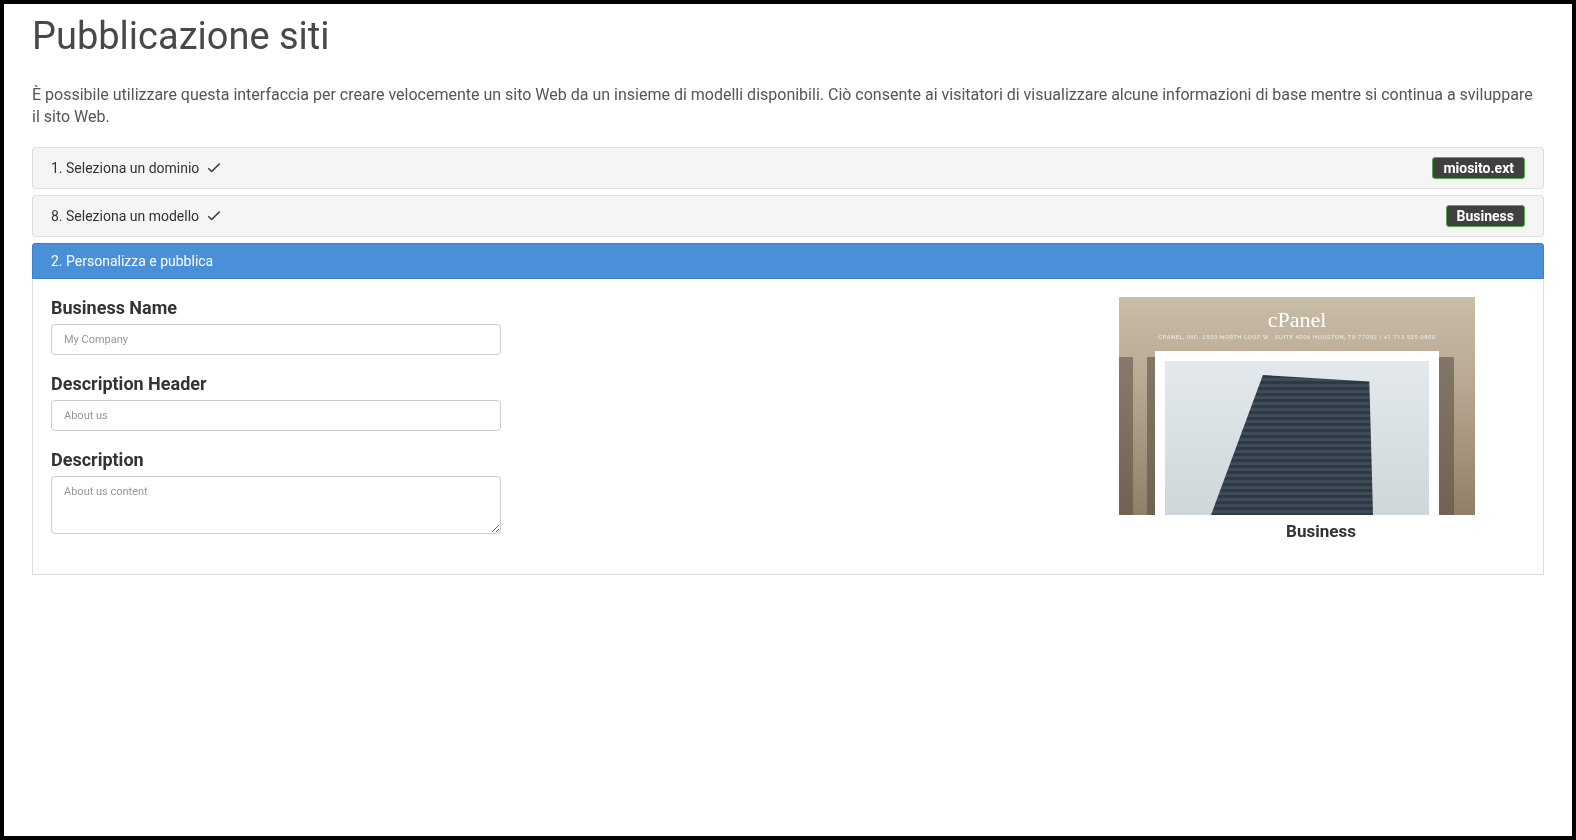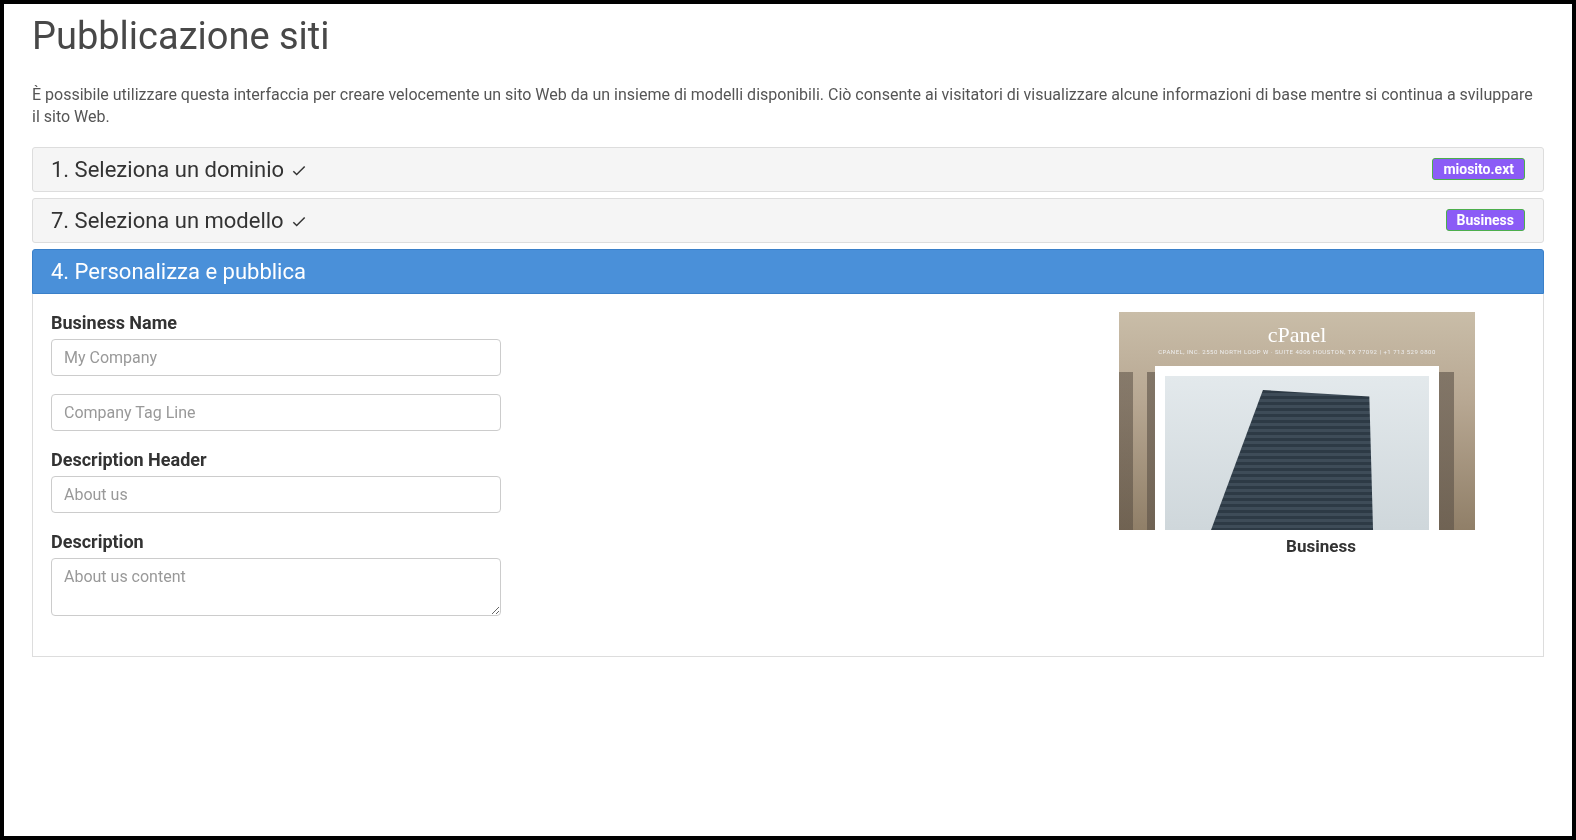--- a/index.html
+++ b/index.html
@@ -34,21 +34,21 @@
     margin-bottom: 6px;
     background: #f5f5f5;
   }
   .panel-heading {
     padding: 9px 18px;
     display: flex;
     justify-content: space-between;
     align-items: center;
   }
   .panel-heading .title {
-    font-size: 22px;
+    font-size: 14px;
     color: #333;
     display: flex;
     align-items: center;
     gap: 6px;
   }
   .panel-active {
     background: #4a90d9;
     border: 1px solid #3a80c9;
     border-radius: 3px 3px 0 0;
     margin-bottom: 0;
@@ -78,31 +78,31 @@
   .form-group label {
     display: block;
     font-weight: 700;
     font-size: 18px;
     color: #333;
     margin-bottom: 6px;
   }
   .form-control {
     width: 100%;
     padding: 8px 12px;
-    font-size: 16px;
+    font-size: 11px;
     color: #555;
     background: #fff;
     border: 1px solid #ccc;
     border-radius: 4px;
     font-family: inherit;
   }
   .form-control::placeholder { color: #999; }
   textarea.form-control { resize: both; height: 58px; }
   .badge {
-    background: #8b5cf6;
+    background: #404040;
     color: #fff;
     font-size: 14px;
     font-weight: 700;
     padding: 2px 10px;
     border-radius: 3px;
     border: 1px solid #4cae4c;
   }
   .check-icon svg {
     width: 18px; height: 18px;
     fill: #333;
@@ -195,47 +195,46 @@
             </svg>
         </span>
       </div>
       <span class="badge">miosito.ext</span>
     </div>
   </div>
 
   <div class="panel">
     <div class="panel-heading">
       <div class="title">
-        <span>7. Seleziona un modello</span>
+        <span>8. Seleziona un modello</span>
         <span class="check-icon">
           <svg viewBox="0 0 24 24">
               <path d="M20.285 6.709l-11.39 11.39-5.18-5.18 1.414-1.414 3.766 3.766 9.976-9.976z"></path>
             </svg>
         </span>
       </div>
       <span class="badge">Business</span>
     </div>
   </div>
 
   <div class="panel panel-active">
     <div class="panel-heading">
       <div class="title">
-        <span>4. Personalizza e pubblica</span>
+        <span>2. Personalizza e pubblica</span>
       </div>
     </div>
   </div>
 
   <div class="panel-body">
     <div class="form-col">
       <div class="form-group">
         <label>Business Name</label>
         <input class="form-control" type="text" placeholder="My Company" style="">
       </div>
       <div class="form-group">
-        <input class="form-control" type="text" placeholder="Company Tag Line" style="">
       </div>
       <div class="form-group">
         <label>Description Header</label>
         <input class="form-control" type="text" placeholder="About us" style="">
       </div>
       <div class="form-group">
         <label>Description</label>
         <textarea class="form-control" placeholder="About us content" style=""></textarea>
       </div>
     </div>

